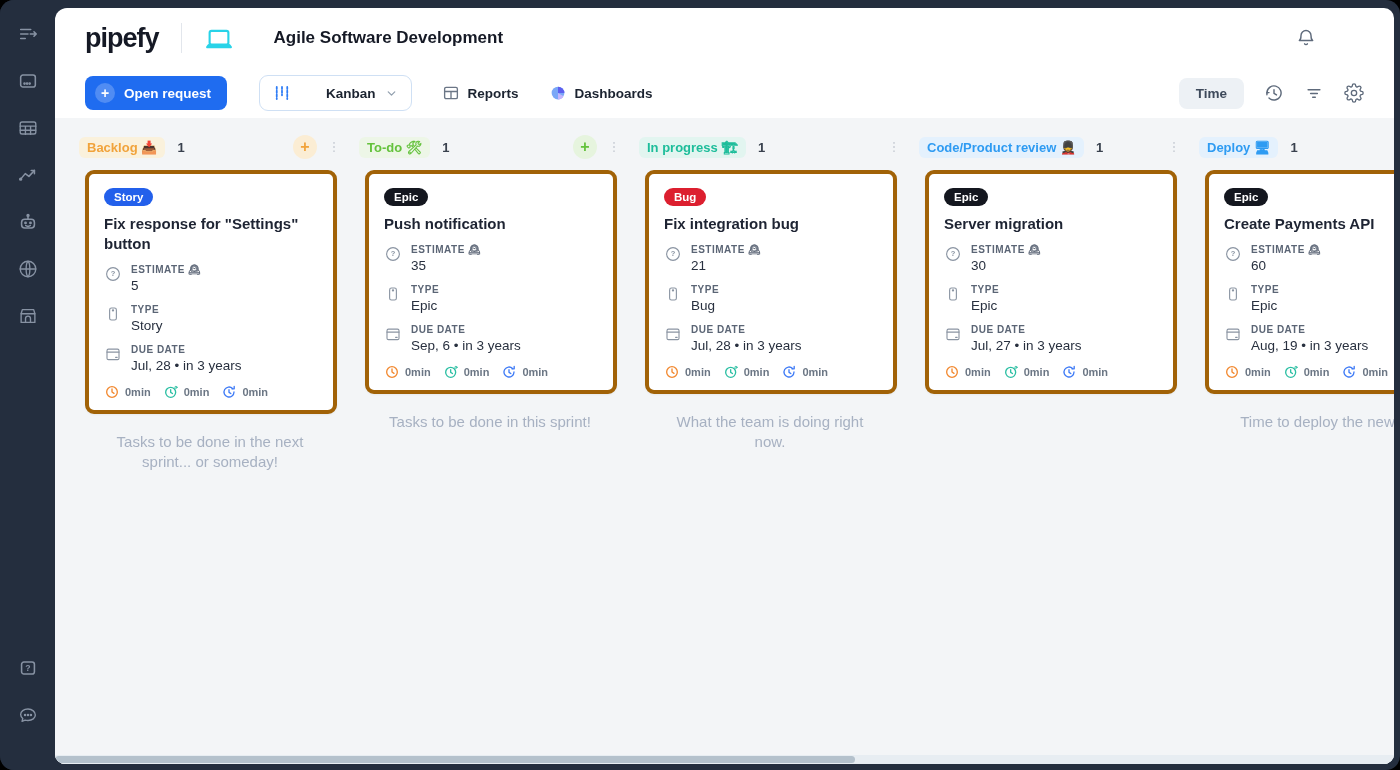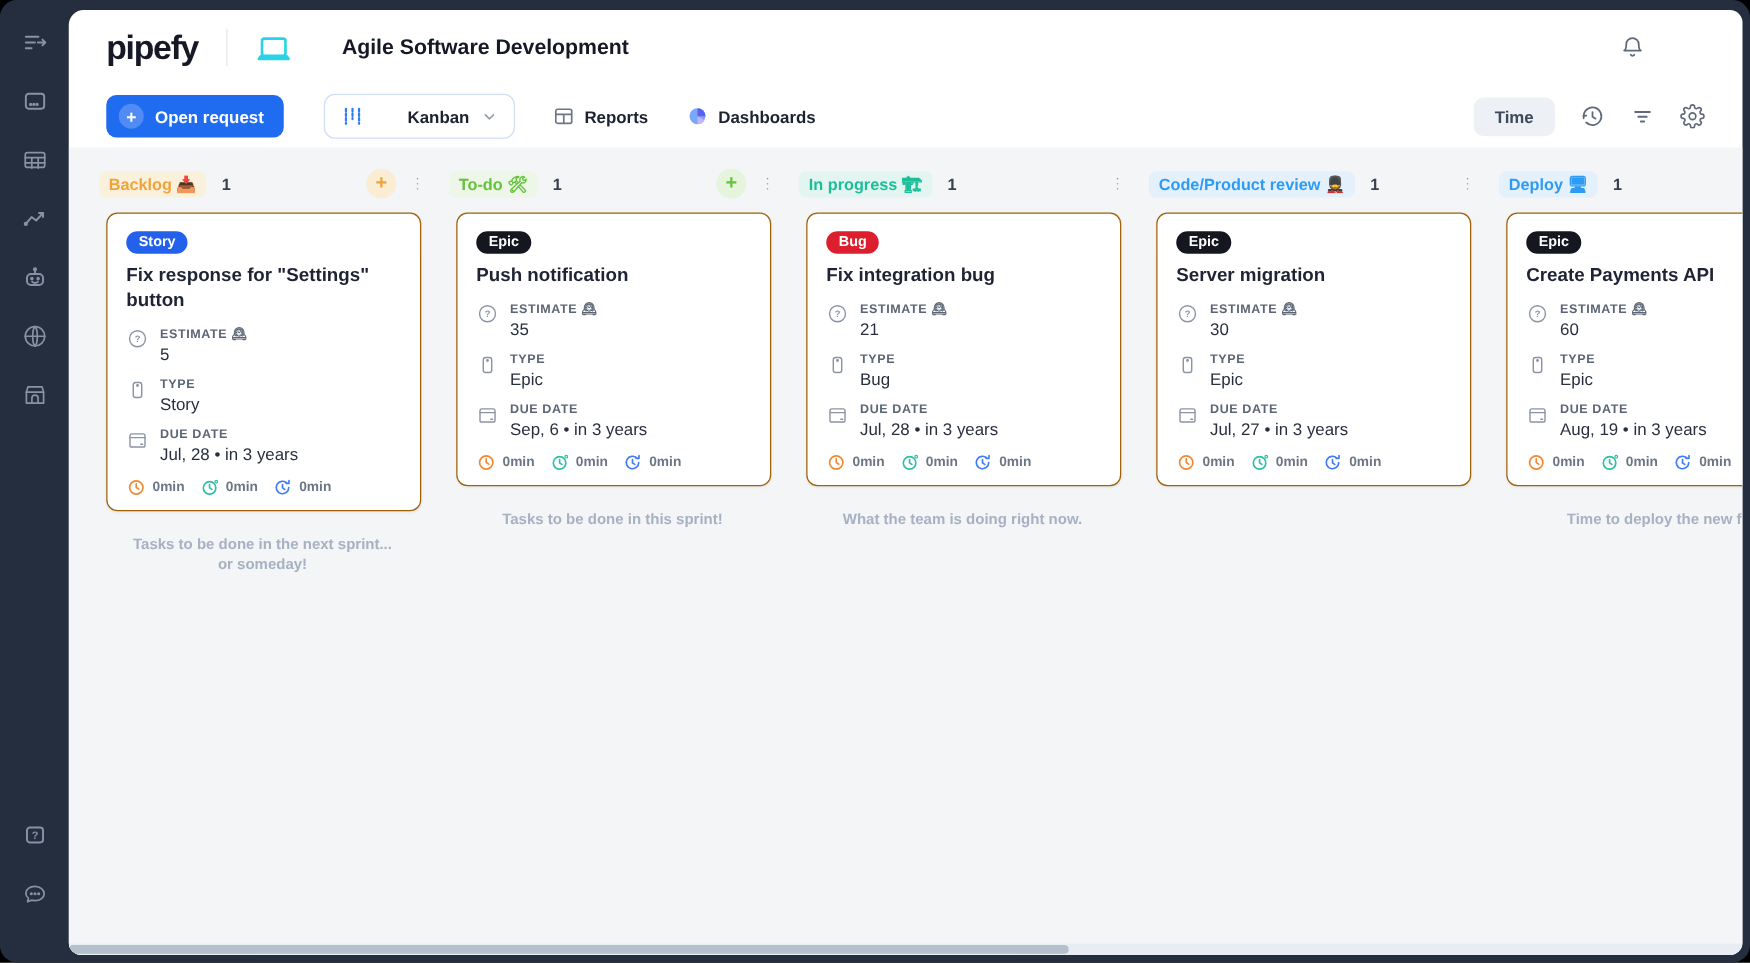--- a/index.html
+++ b/index.html
@@ -42,33 +42,33 @@
   .columns { display:flex; padding:16px 0 0 20px; }
   .column { width:270px; flex:0 0 270px; margin-right:10px; display:flex; flex-direction:column; }
   .col-header { display:flex; align-items:center; height:26px; margin:0 2px 10px 4px; }
   .col-pill { font-size:13px; font-weight:bold; padding:3px 8px; border-radius:6px; white-space:nowrap; cursor:pointer; }
   .col-count { font-size:13px; font-weight:bold; color:#39414E; margin-left:12px; }
   .col-sp { flex:1; }
   .col-add { width:24px; height:24px; border-radius:50%; display:flex; align-items:center; justify-content:center; font-size:16px; font-weight:bold; cursor:pointer; margin-right:8px; }
   .col-menu { width:18px; height:22px; display:flex; align-items:center; justify-content:center; color:#97A1AD; cursor:pointer; }
   .col-menu svg { width:14px; height:14px; }
 
-  .card { background:#fff; border:1px solid #a16207; border-radius:9px; padding:13px 15px 10px; margin:0 8px 0 10px; box-shadow:0 1px 2px rgba(20,30,50,.05); cursor:pointer; }
+  .card { background:#fff; border:4px solid #a16207; border-radius:9px; padding:13px 15px 10px; margin:0 8px 0 10px; box-shadow:0 1px 2px rgba(20,30,50,.05); cursor:pointer; }
   .badge { display:inline-block; color:#fff; font-size:11.5px; font-weight:bold; padding:3px 10px; border-radius:10px; margin-bottom:8px; }
   .card-title { font-size:15px; font-weight:bold; color:#1E2433; line-height:20px; margin-bottom:10px; }
   .field { display:flex; gap:9px; margin-bottom:11px; }
   .field .f-icn { width:18px; height:18px; color:#8A94A2; flex:0 0 18px; margin-top:1px; }
   .f-label { font-size:10px; font-weight:bold; letter-spacing:.5px; color:#5B6575; }
   .f-value { font-size:13.5px; color:#28303F; margin-top:3px; }
   .timers { display:flex; align-items:center; gap:12px; margin-top:2px; }
   .timer { display:flex; align-items:center; gap:5px; }
   .timer svg { width:16px; height:16px; }
   .timer .t-val { font-size:11px; font-weight:bold; color:#6B7684; }
 
-  .col-desc { margin:18px auto 0; width:82%; text-align:center; font-size:12px; line-height:1.35; color:#A7B1C2;font-weight:bold; }
+  .col-desc { margin:18px auto 0; width:82%; text-align:center; font-size:15px; line-height:1.35; color:#A7B1C2; }
 
   
   .hscroll-track { position:absolute; left:0; right:0; bottom:0; height:9px; background:#E7EDF2; }
   .hscroll-thumb { position:absolute; left:0; bottom:1px; height:7px; width:800px; background:#B4C1CC; border-radius:4px; cursor:grab; }
 </style>
 </head>
 <body>
 
 <div class="window">
 

